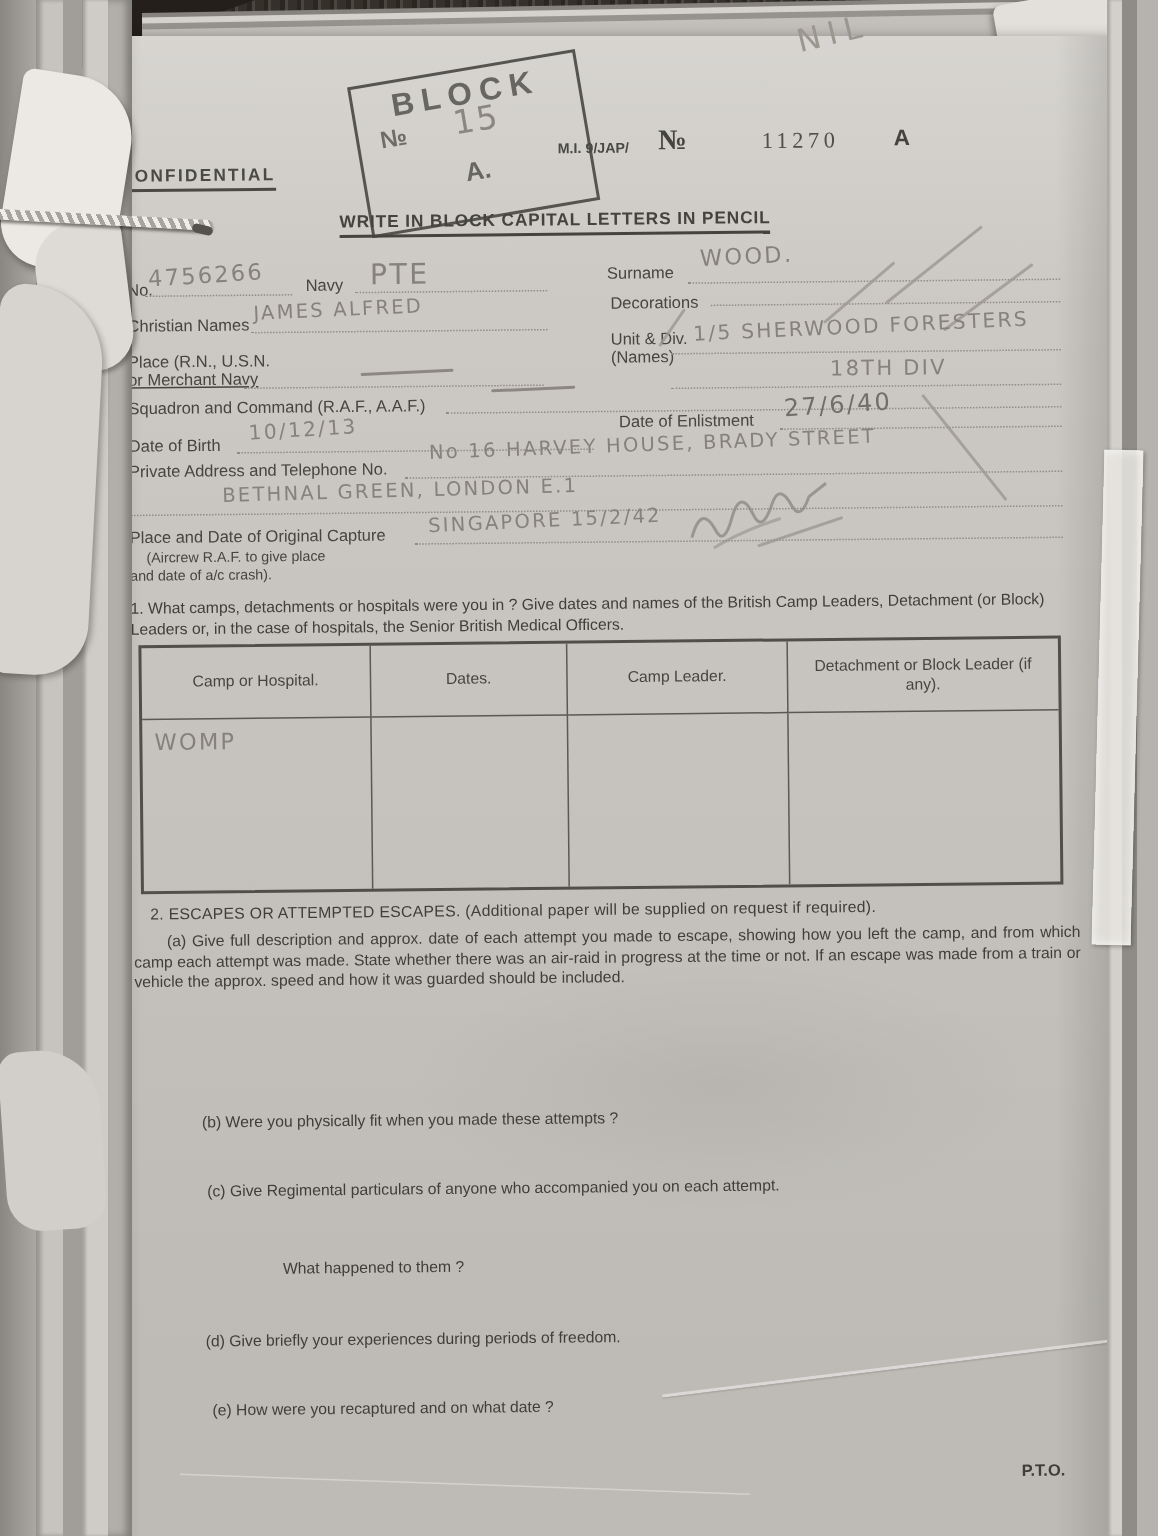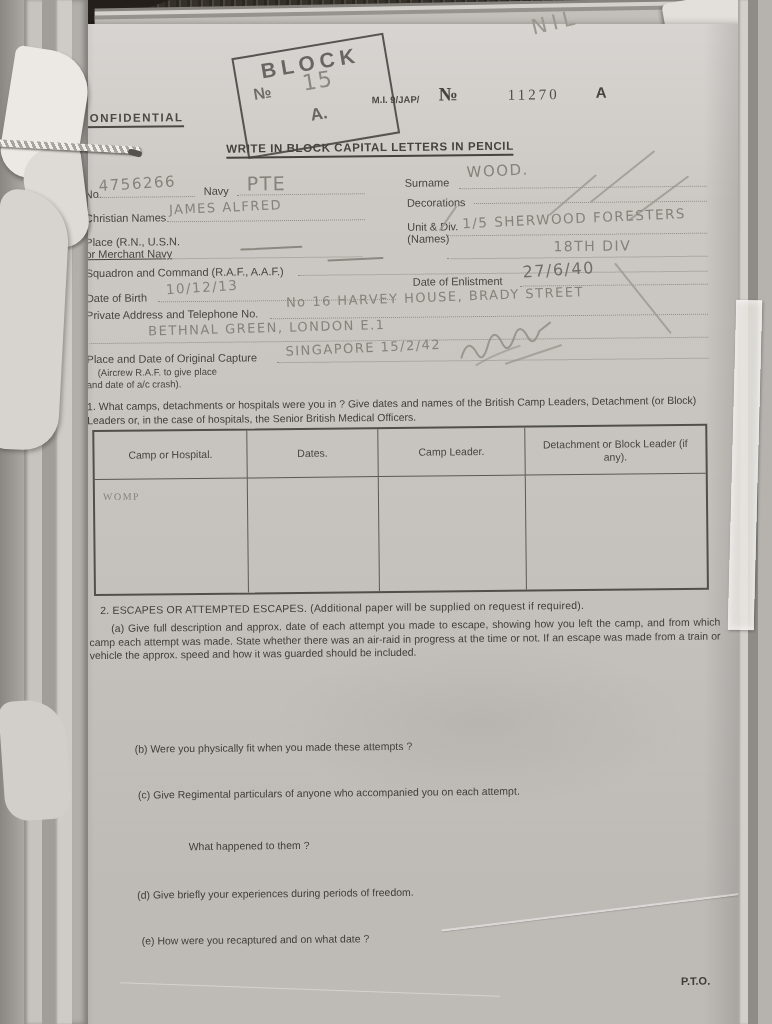--- a/index.html
+++ b/index.html
@@ -208,21 +208,21 @@
     <div class="lbl sm" style="left:88px;top:376px;">and date of a/c crash).</div>
 
     <div class="q" style="left:88px;top:397px;width:628px;">1.   What camps, detachments or hospitals were you in ?   Give dates and names of the British Camp Leaders,  Detachment (or Block) Leaders or, in the case of hospitals, the Senior British Medical Officers.</div>
 
     <div class="camp-table">
       <div class="hcell">Camp or Hospital.</div>
       <div class="hcell">Dates.</div>
       <div class="hcell">Camp Leader.</div>
       <div class="hcell last">Detachment or Block Leader (if any).</div>
       <div class="bcell">
-        <span class="hw" style="position:relative;font-size:10px;font-family:Liberation Serif, serif;">WOMP</span>
+        <span class="hw" style="position:relative;font-size:15px;">WOMP</span>
       </div>
       <div class="bcell"></div>
       <div class="bcell"></div>
       <div class="bcell last"></div>
     </div>
 
     <div class="q" style="left:99px;top:601px;width:620px;letter-spacing:.2px;">2.   ESCAPES OR ATTEMPTED ESCAPES.   (Additional paper will be supplied on request if required).</div>
     <div class="q" style="left:88px;top:619px;width:631px;text-indent:22px;text-align:justify;">(a)   Give full description and approx. date of each attempt you made to escape, showing how you left the camp, and from which camp each attempt was made.   State whether there was an air-raid in progress at the time or not.   If an escape was made from a train or vehicle the approx. speed and how it was guarded should be included.</div>
     <div class="q" style="left:132px;top:740px;">(b)   Were you physically fit when you made these attempts ?</div>
     <div class="q" style="left:135px;top:786px;">(c)   Give Regimental particulars of anyone who accompanied you on each attempt.</div>

